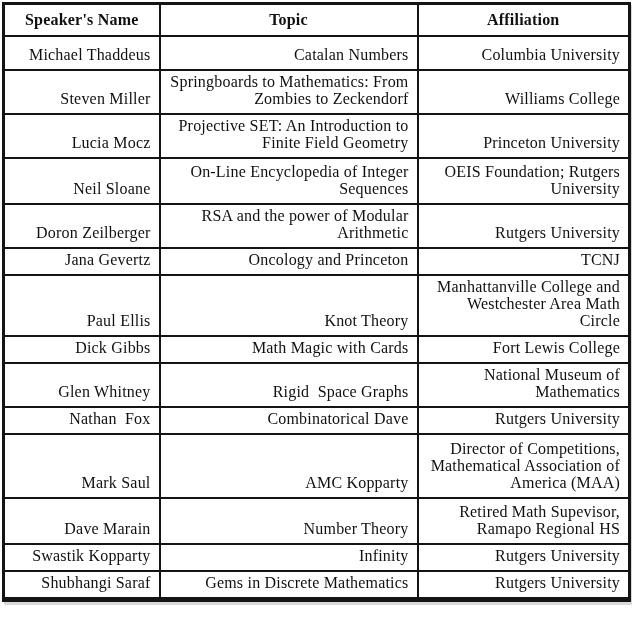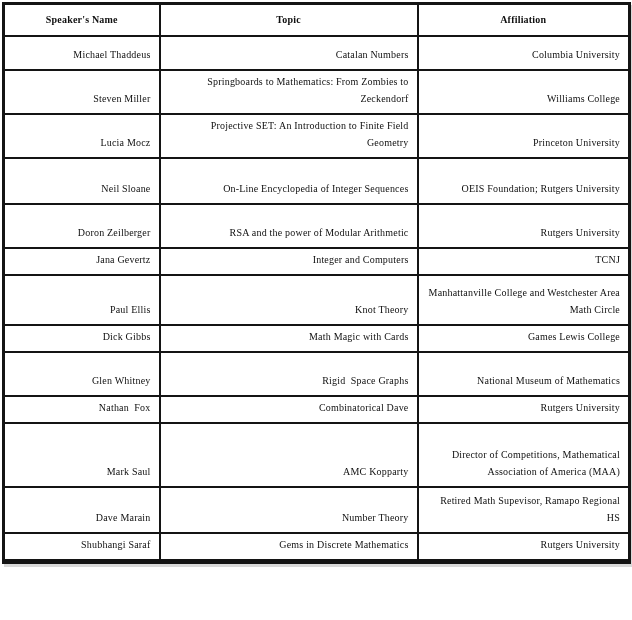--- a/index.html
+++ b/index.html
@@ -20,21 +20,21 @@
     box-shadow: 2px 3px 0 rgba(130,130,130,0.30);
     background: #ffffff;
   }
   col.c-speaker     { width: 156px; }
   col.c-topic       { width: 258px; }
   col.c-affiliation { width: 212px; }
   th, td {
     border: 2px solid #141414;
     text-align: center;
     color: #101010;
-    font-size: 10px;
+    font-size: 16px;
     line-height: 17px;
     letter-spacing: 0.2px;
     white-space: pre-wrap;       
     overflow: hidden;
   }
   th {
     vertical-align: middle;
     font-weight: bold;
     padding: 4px 8px;
   }
@@ -97,32 +97,32 @@
         <td>On-Line Encyclopedia of Integer Sequences</td>
         <td>OEIS Foundation; Rutgers University</td>
       </tr>
       <tr>
         <td>Doron Zeilberger</td>
         <td>RSA and the power of Modular Arithmetic</td>
         <td>Rutgers University</td>
       </tr>
       <tr>
         <td>Jana Gevertz</td>
-        <td>Integer and Computers</td>
+        <td>Oncology and Princeton</td>
         <td>TCNJ</td>
       </tr>
       <tr>
         <td>Paul Ellis</td>
         <td>Knot Theory</td>
         <td>Manhattanville College and Westchester Area Math Circle</td>
       </tr>
       <tr>
         <td>Dick Gibbs</td>
         <td>Math Magic with Cards</td>
-        <td>Games Lewis College</td>
+        <td>Fort Lewis College</td>
       </tr>
       <tr>
         <td>Glen Whitney</td>
         <td>Rigid  Space Graphs</td>
         <td>National Museum of Mathematics</td>
       </tr>
       <tr>
         <td>Nathan  Fox</td>
         <td>Combinatorical Dave</td>
         <td>Rutgers University</td>
@@ -131,18 +131,23 @@
         <td>Mark Saul</td>
         <td>AMC Kopparty</td>
         <td>Director of Competitions, Mathematical Association of America (MAA)</td>
       </tr>
       <tr>
         <td>Dave Marain</td>
         <td>Number Theory</td>
         <td>Retired Math Supevisor, Ramapo Regional HS</td>
       </tr>
       <tr>
+        <td>Swastik Kopparty</td>
+        <td>Infinity</td>
+        <td>Rutgers University</td>
+      </tr>
+      <tr>
         <td>Shubhangi Saraf</td>
         <td>Gems in Discrete Mathematics</td>
         <td>Rutgers University</td>
       </tr>
     </tbody>
 </table>
 
 </body></html>

